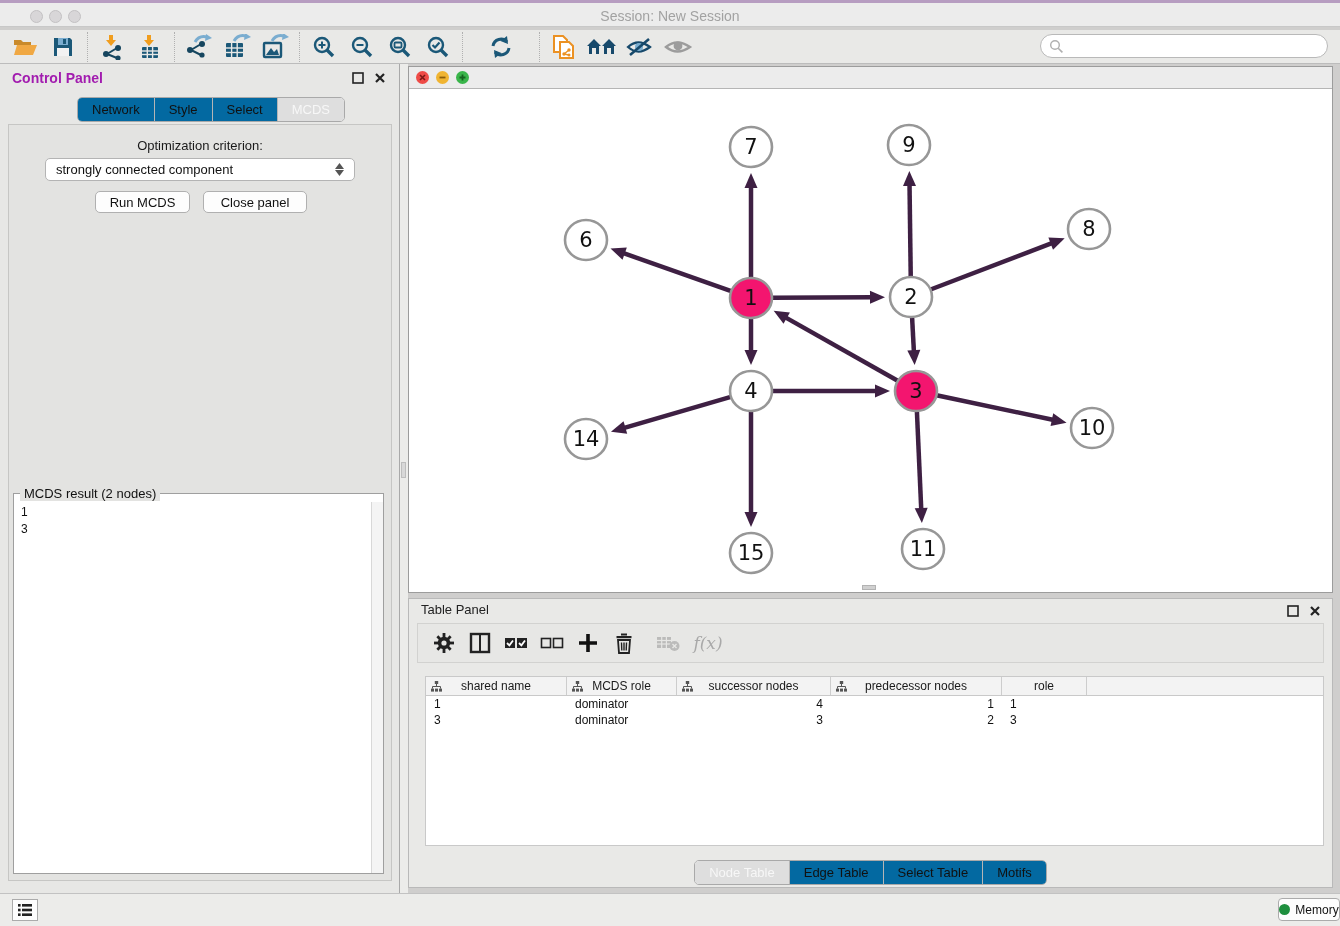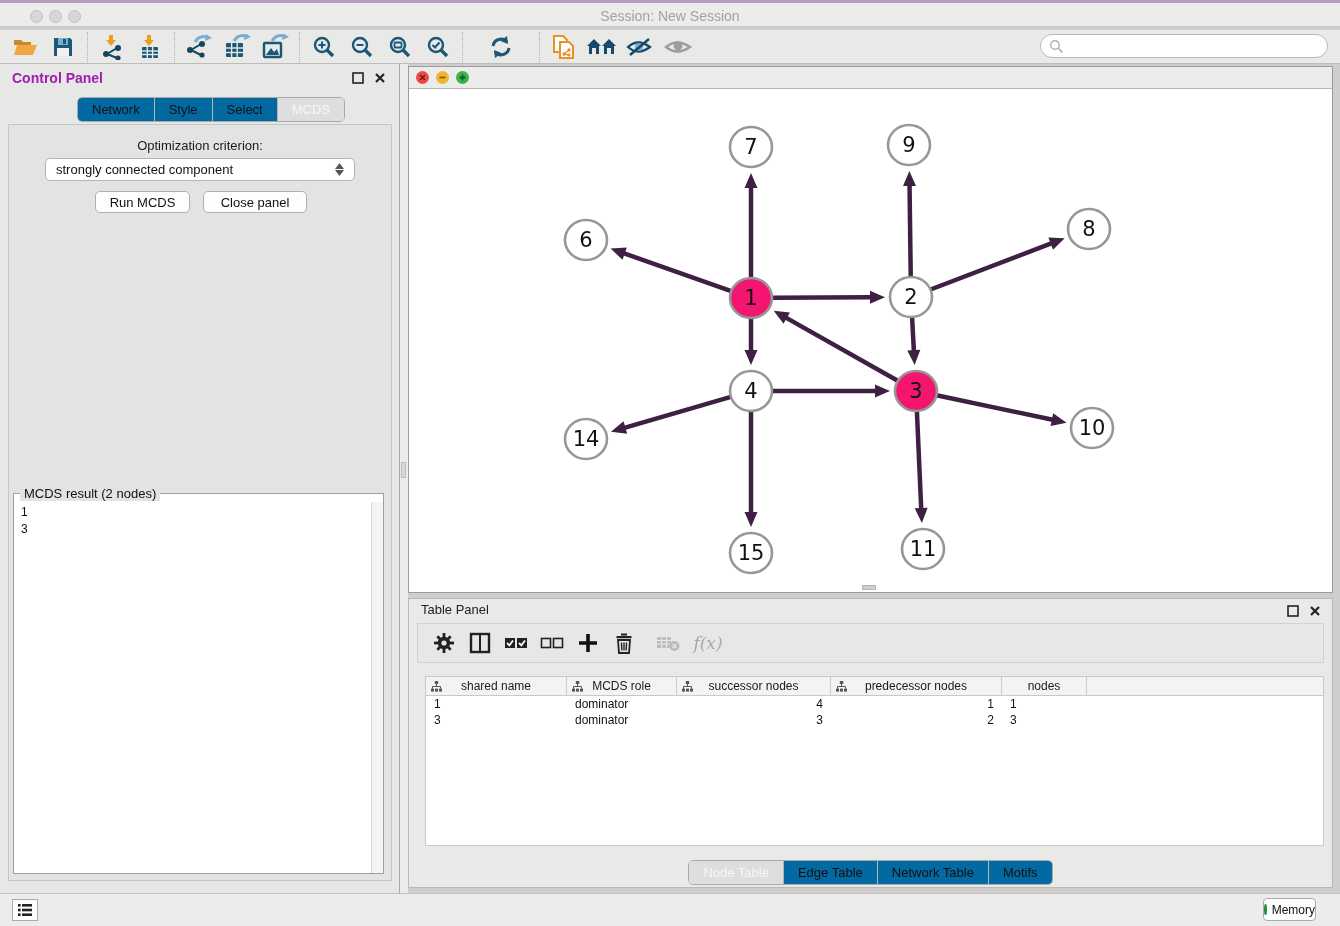--- a/index.html
+++ b/index.html
@@ -63,21 +63,21 @@
   .gt-hcell svg { position:absolute; left:5px; }
   .gt-row { display:flex; height:16px; font-size:12px; color:#111; }
   .gt-cell { padding:0 8px; line-height:16px; white-space:nowrap; overflow:hidden; }
   .ral { text-align:right; }
   .tp-tabs { position:absolute; left:0; right:0; top:261px; display:flex; justify-content:center; }
   .tp-tabs .tabgroup { position:relative; }
 
   
   .statusbar { left:0; top:893px; width:1340px; height:33px; background:#ececea; border-top:1px solid #c2c2c2; }
   .sb-left-btn { position:absolute; left:12px; top:5px; width:26px; height:22px; background:#fdfdfd; border:1px solid #ababab; display:flex; align-items:center; justify-content:center; cursor:pointer; }
-  .memory-btn { position:absolute; right:24px; top:4px; width:53px; height:23px; background:#fdfdfd; border:1px solid #ababab; border-radius:4px; display:flex; align-items:center; justify-content:center; gap:5px; font-size:12px; color:#111; cursor:pointer; }
+  .memory-btn { position:absolute; right:0; top:4px; width:62px; height:23px; background:#fdfdfd; border:1px solid #ababab; border-radius:4px; display:flex; align-items:center; justify-content:center; gap:5px; font-size:12px; color:#111; cursor:pointer; }
   .memory-dot { width:11px; height:11px; border-radius:50%; background:#1e8f3e; }
 </style>
 </head>
 <body>
 
 <div class="abs titlebar">
   <span class="tl-dot" style="left:30px"></span>
   <span class="tl-dot" style="left:49px"></span>
   <span class="tl-dot" style="left:68px"></span>
   <div class="title">Session: New Session</div>
@@ -528,21 +528,21 @@
               <rect x="0" y="7.6" width="3" height="3"></rect>
               <rect x="4" y="7.6" width="3" height="3"></rect>
               <rect x="8" y="7.6" width="3" height="3"></rect>
               <line x1="5.5" y1="3" x2="5.5" y2="5.5" stroke="#555"></line>
               <path d="M1.5 7.6 V5.5 H9.5 V7.6" fill="none" stroke="#555"></path>
             </g>
           </svg>
         <span>predecessor nodes</span>
       </div>
       <div class="gt-hcell" style="width:85px">
-        <span>nodes</span>
+        <span>role</span>
       </div>
     </div>
     <div class="gt-row">
       <div class="gt-cell" style="width:141px">1</div>
       <div class="gt-cell" style="width:110px">dominator</div>
       <div class="gt-cell ral" style="width:154px">4</div>
       <div class="gt-cell ral" style="width:171px">1</div>
       <div class="gt-cell" style="width:85px">1</div>
     </div>
     <div class="gt-row">
@@ -551,21 +551,21 @@
       <div class="gt-cell ral" style="width:154px">3</div>
       <div class="gt-cell ral" style="width:171px">2</div>
       <div class="gt-cell" style="width:85px">3</div>
     </div>
   </div>
 
   <div class="tp-tabs">
     <div class="tabgroup">
       <div class="seg active">Node Table</div>
       <div class="seg">Edge Table</div>
-      <div class="seg">Network Table</div>
+      <div class="seg">Select Table</div>
       <div class="seg">Motifs</div>
     </div>
   </div>
 </div>
 
 <div class="abs statusbar">
   <div class="sb-left-btn">
     <svg width="16" height="14" viewBox="0 0 16 14">
         <g fill="#222">
           <rect x="1" y="1" width="2.6" height="2.6"></rect>

